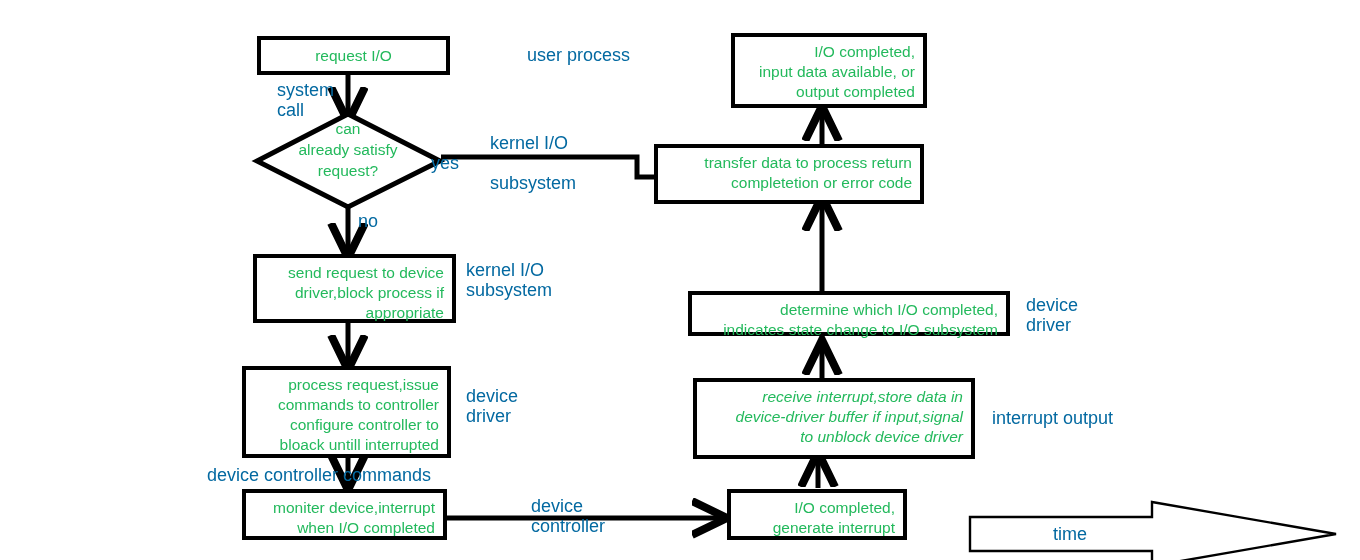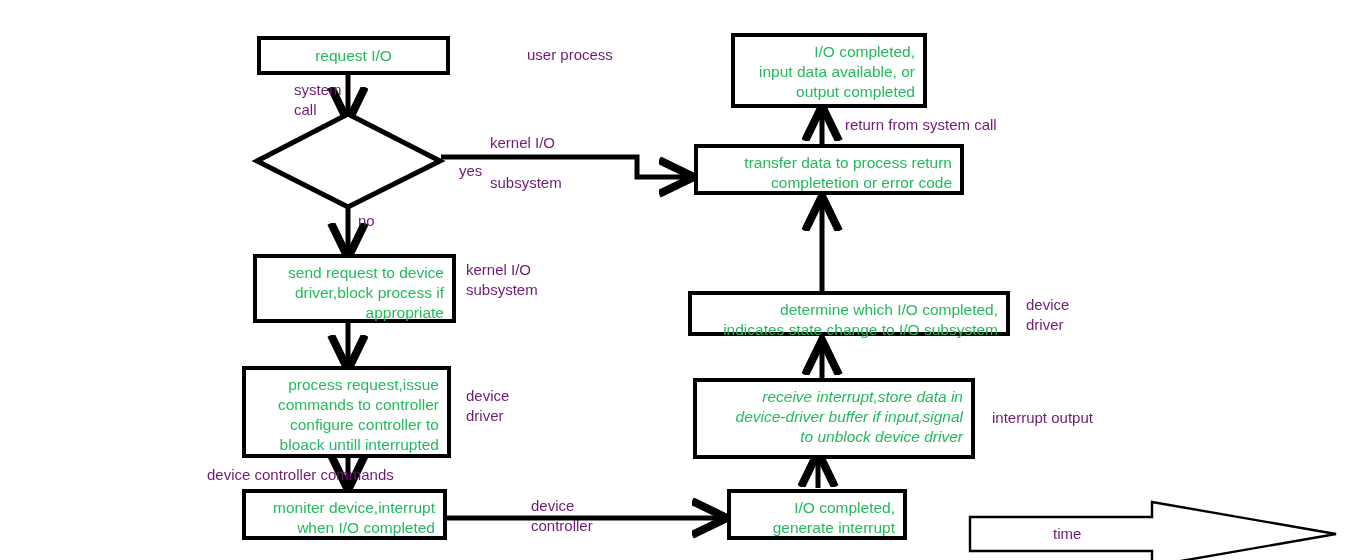--- a/index.html
+++ b/index.html
@@ -36,22 +36,22 @@
     text-align: right;
   }
   .node.center {
     text-align: center;
     display: flex;
     align-items: center;
     justify-content: center;
   }
   .label {
     position: absolute;
-    color: #701a75;
-    font-size: 15px;
+    color: #0369a1;
+    font-size: 18px;
     line-height: 20px;
     white-space: pre-line;
     z-index: 4;
   }
   .diamond-text {
     position: absolute;
     color: #23b95c;
     font-size: 15.5px;
     line-height: 21px;
     text-align: center;
@@ -117,66 +117,68 @@
 
     <g>
       <polygon points="970,517 1152,517 1152,502 1336,534 1152,566 1152,551 970,551" fill="#ffffff" stroke="#000000" stroke-width="2.4"></polygon>
     </g>
   </svg>
 
   <div class="node center" style="left:257px; top:36px; width:193px; height:39px;">
     <span>request I/O</span>
   </div>
 
+  <div class="diamond-text" style="left:258px; top:118px; width:180px;">can
+already satisfy
+request?</div>
 
   <div class="node" style="left:242px; top:366px; width:209px; height:92px;">process request,issue
 commands to controller
 configure controller to
 bloack untill interrupted</div>
 
   <div class="node" style="left:253px; top:254px; width:203px; height:69px;">send request to device
 driver,block process if
 appropriate</div>
 
   <div class="node" style="left:242px; top:489px; width:205px; height:51px;">moniter device,interrupt
 when I/O completed</div>
 
   <div class="node" style="left:731px; top:33px; width:196px; height:75px;">I/O completed,
 input data available, or
 output completed</div>
 
-  <div class="node" style="left:694px; top:144px; width:270px; height:51px;">transfer data to process return
+  <div class="node" style="left:654px; top:144px; width:270px; height:60px;">transfer data to process return
 completetion or error code</div>
 
   <div class="node" style="left:688px; top:291px; width:322px; height:45px;">determine which I/O completed,
 indicates state change to I/O subsystem</div>
 
   <div class="node" style="left:693px; top:378px; width:282px; height:81px;font-style:italic;">receive interrupt,store data in
 device-driver buffer if input,signal
 to unblock device driver</div>
 
   <div class="node" style="left:727px; top:489px; width:180px; height:51px;">I/O completed,
 generate interrupt</div>
 
   <div class="label" style="left:1016px; top:524px;margin-left:37px;">time</div>
 
   <div class="label" style="left:527px; top:45px;">user process</div>
 
-  <div class="label" style="left:277px; top:80px;margin-left:17px;">system
+  <div class="label" style="left:277px; top:80px;">system
 call</div>
 
-  <div class="label" style="left:431px; top:161px;margin-left:28px;">yes</div>
+  <div class="label" style="left:431px; top:153px;">yes</div>
 
   <div class="label" style="left:358px; top:211px;">no</div>
 
   <div class="label" style="left:490px; top:133px;">kernel I/O
 
 subsystem</div>
 
-  <div class="label" style="left:845px; top:115px;">return from system call</div>
 
   <div class="label" style="left:466px; top:260px;">kernel I/O
 subsystem</div>
 
   <div class="label" style="left:466px; top:386px;">device
 driver</div>
 
   <div class="label" style="left:1026px; top:295px;">device
 driver</div>
 

